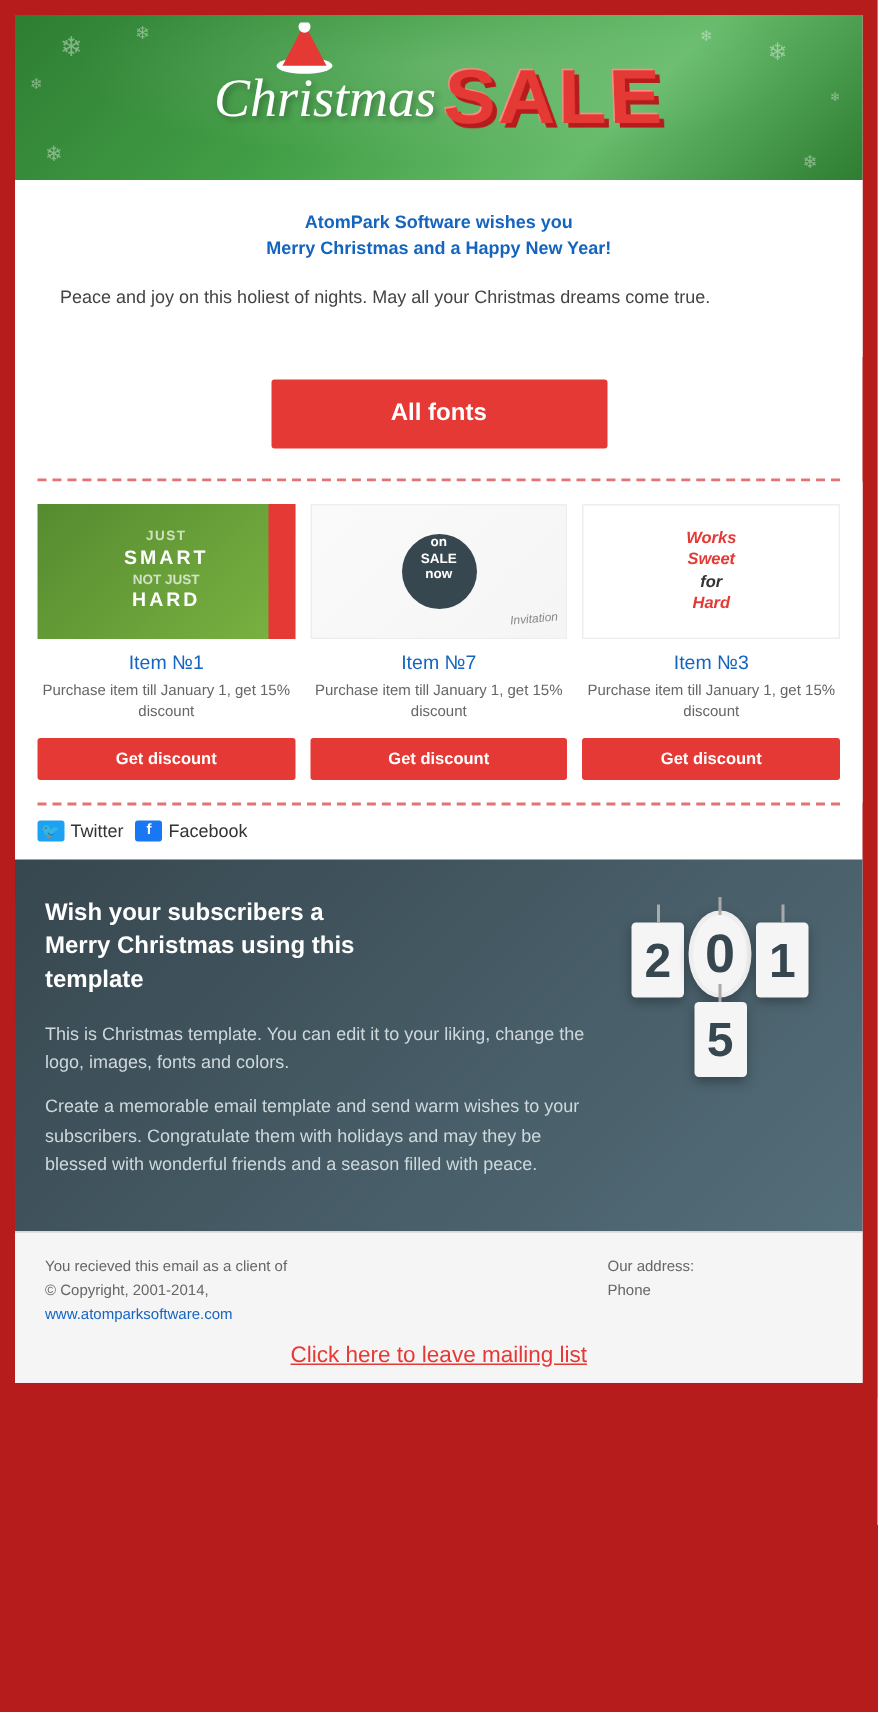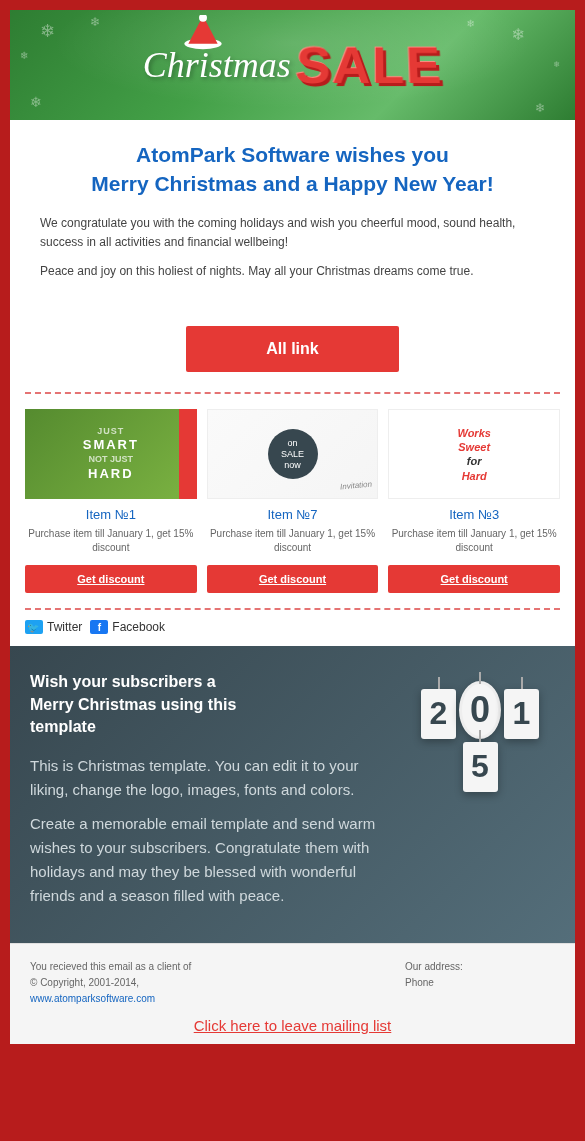--- a/index.html
+++ b/index.html
@@ -73,21 +73,21 @@
     }
 
     
     .greeting-section {
       background-color: #ffffff;
       padding: 20px 30px;
       text-align: center;
     }
     .greeting-title {
       color: #1565c0;
-      font-size: 21px;
+      font-size: 12px;
       font-weight: bold;
       line-height: 1.4;
       margin-bottom: 15px;
     }
     .greeting-body {
       color: #444444;
       font-size: 12px;
       line-height: 1.6;
       text-align: left;
       margin-bottom: 10px;
@@ -166,25 +166,25 @@
       justify-content: center;
       border: 1px solid #eee;
       position: relative;
     }
     .sale-circle {
       width: 50px;
       height: 50px;
       border-radius: 50%;
       background: #37474f;
       display: flex;
-      align-items: center;
+      align-items: flex-start;
       justify-content: center;
       color: white;
       font-size: 9px;
-      font-weight: normal;
+      font-weight: bold;
       text-align: center;
       line-height: 1.2;
       position: relative;
       z-index: 1;
     }
     .product-img-2::after {
       content: 'Invitation';
       position: absolute;
       bottom: 8px;
       right: 5px;
@@ -225,21 +225,20 @@
     .btn-discount {
       background-color: #e53935;
       color: #ffffff;
       border: none;
       padding: 8px 14px;
       font-size: 11px;
       font-weight: bold;
       cursor: pointer;
       border-radius: 2px;
       width: 100%;
-      text-decoration: underline;
     }
 
     
     .social-section {
       padding: 10px 15px 12px;
       display: flex;
       gap: 8px;
       align-items: center;
     }
     .social-btn {
@@ -291,21 +290,21 @@
     }
     .promo-title {
       color: #ffffff;
       font-size: 16px;
       font-weight: bold;
       line-height: 1.4;
       margin-bottom: 15px;
     }
     .promo-body {
       color: #cfd8dc;
-      font-size: 15px;
+      font-size: 12px;
       line-height: 1.6;
       margin-bottom: 10px;
     }
     .promo-image-col {
       width: 150px;
       display: flex;
       align-items: center;
       justify-content: center;
       position: relative;
       min-height: 130px;
@@ -395,26 +394,25 @@
         <circle cx="30" cy="3" r="6" fill="#ffffff"></circle>
       </svg>
       <span class="header-text-christmas">Christmas</span>
       <span class="header-text-sale">SALE</span>
     </div>
 
     <div class="greeting-section">
       <div class="greeting-title">
         AtomPark Software wishes you<br>Merry Christmas and a Happy New Year!
       </div>
-      <p class="greeting-body">We congratulate you with the coming holidays and wish you cheerful mood, sound health, success in all activities and financial wellbeing!</p>
       <p class="greeting-body">Peace and joy on this holiest of nights. May all your Christmas dreams come true.</p>
     </div>
 
     <div class="cta-section">
-      <button class="btn-all-items">All link</button>
+      <button class="btn-all-items">All fonts</button>
     </div>
 
     <hr class="dashed-divider">
 
     <div class="products-section">
       <div class="products-grid">
 
         <div class="product-card">
           <div class="product-image product-img-1">
             <div style="text-align:center;z-index:1;">

